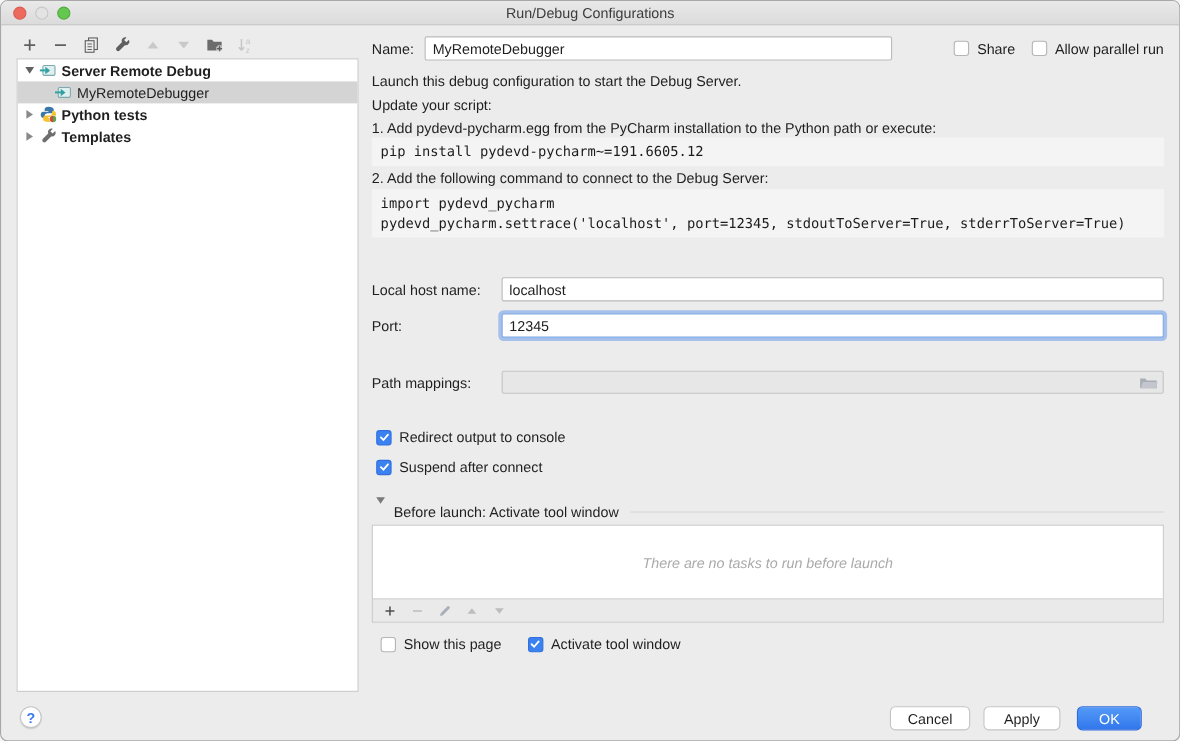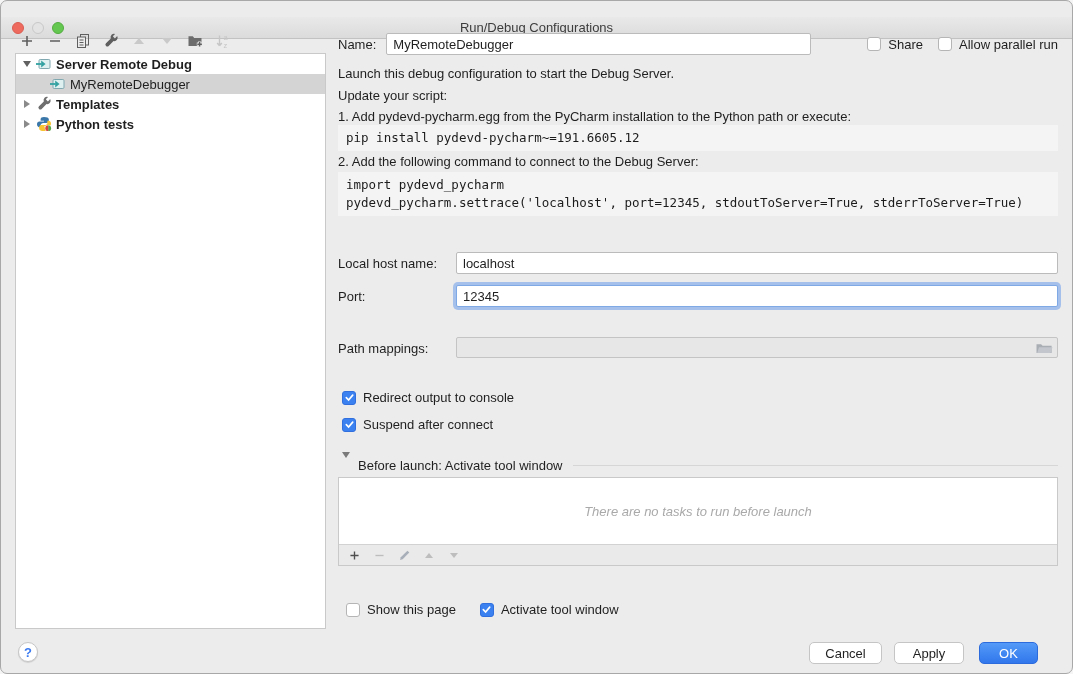--- a/index.html
+++ b/index.html
@@ -4,21 +4,21 @@
 <style>
   * { box-sizing: border-box; margin: 0; padding: 0; }
   body { margin: 0; background: #f5f5f5; font-family: "Liberation Sans", sans-serif; }
   .window {
     position: relative; width: 1073px; height: 674px;
     background: #ECECEC; border: 1px solid #A8A8A8; border-radius: 7px;
     overflow: hidden; font-size: 13px; color: #1f1f1f;
   }
   
   .titlebar {
-    position: absolute; top: 16px; left: 0; right: 0; height: 22px;
+    position: absolute; top: 0; left: 0; right: 0; height: 22px;
     background: linear-gradient(#E9E9E9, #DBDBDB);
     border-bottom: 1px solid #C2C2C2;
   }
   .titlebar .title {
     text-align: center; line-height: 21px; font-size: 13px; color: #3C3C3C;
   }
   .tl { position: absolute; top: 5px; width: 12px; height: 12px; border-radius: 50%; }
   .tl.red   { left: 11px; background: #EE6A5F; border: 1px solid #D95D52; }
   .tl.gray  { left: 31px; background: #E3E3E3; border: 1px solid #C8C8C8; }
   .tl.green { left: 51px; background: #64C850; border: 1px solid #54AC40; }
@@ -91,21 +91,21 @@
   .task-area { height: 66px; background: #fff; display: flex; align-items: center; justify-content: center; font-style: italic; }
   .task-empty { color: #A9A9A9; font-size: 13px; }
   .task-toolbar {
     height: 21px; background: #EAEAEA; border-top: 1px solid #D2D2D2;
     display: flex; align-items: center; padding-left: 8px; gap: 11px;
   }
   .task-toolbar .tbi { width: 14px; height: 14px; }
   .task-toolbar .tbi svg { width: 13px; height: 13px; }
   .tri-up-sm { width: 0; height: 0; border-left: 4.5px solid transparent; border-right: 4.5px solid transparent; border-bottom: 5.5px solid #BDBDBD; }
   .tri-dn-sm { width: 0; height: 0; border-left: 4.5px solid transparent; border-right: 4.5px solid transparent; border-top: 5.5px solid #BDBDBD; }
-  .bottom-cbs { position: absolute; top: 577px; left: 8px; display: flex; align-items: center; margin-top: 24px; }
+  .bottom-cbs { position: absolute; top: 577px; left: 8px; display: flex; align-items: center; }
   
   .help-btn {
     position: absolute; left: 17px; top: 641px; width: 20px; height: 20px;
     background: #fff; border: 1px solid #C6C6C6; border-radius: 50%;
     box-shadow: 0 1px 1px rgba(0,0,0,0.12);
     color: #3B7AF0; font-weight: bold; font-size: 13px;
     display: flex; align-items: center; justify-content: center;
   }
   .btn {
     position: absolute; top: 641px; height: 22px; border-radius: 5px;
@@ -201,39 +201,39 @@
           </svg>
       </span>
       <span class="lbl">MyRemoteDebugger</span>
     </div>
     <div class="tree-row">
       <span class="twisty">
           <span class="tw-right"></span>
         </span>
       <span class="node-icon">
         <svg viewBox="0 0 16 16">
-            <path d="M14.2 3.1 11.9 5.4 9.8 3.3l2.3-2.3a3.4 3.4 0 0 0-4.3 4.4L3 10.2a1.9 1.9 0 1 0 2.7 2.7l4.8-4.8a3.4 3.4 0 0 0 3.7-5z" fill="#6E6E6E"></path>
-          </svg>
-      </span>
-      <span class="lbl bold">Templates</span>
-    </div>
-    <div class="tree-row">
-      <span class="twisty">
-          <span class="tw-right"></span>
-        </span>
-      <span class="node-icon">
-        <svg viewBox="0 0 16 16">
           <path d="M8 1C5.9 1 4.6 1.9 4.6 3.3v1.5H8v.8H3.4C2 5.6 1 6.7 1 8.3c0 1.6 1 2.9 2.4 2.9h1.2V9.3c0-1.3 1.2-2.4 2.7-2.4h3.2c1.3 0 2.3-1 2.3-2.2V3.3C12.8 1.9 10.9 1 8 1z" fill="#3B77A8"></path>
           <path d="M8 15c2.1 0 3.4-.9 3.4-2.3v-1.5H8v-.8h4.6c1.4 0 2.4-1.1 2.4-2.7 0-1.6-1-2.9-2.4-2.9h-1.2v1.9c0 1.3-1.2 2.4-2.7 2.4H5.5c-1.3 0-2.3 1-2.3 2.2v1.4C3.2 14.1 5.1 15 8 15z" fill="#F7C331"></path>
           <circle cx="12.2" cy="12.2" r="3.3" fill="#fff"></circle>
           <path d="M12.2 9.3a2.9 2.9 0 0 1 0 5.8z" fill="#57A64A"></path>
           <path d="M12.2 9.3a2.9 2.9 0 0 0 0 5.8z" fill="#D64541"></path>
         </svg>
       </span>
       <span class="lbl bold">Python tests</span>
+    </div>
+    <div class="tree-row">
+      <span class="twisty">
+          <span class="tw-right"></span>
+        </span>
+      <span class="node-icon">
+        <svg viewBox="0 0 16 16">
+            <path d="M14.2 3.1 11.9 5.4 9.8 3.3l2.3-2.3a3.4 3.4 0 0 0-4.3 4.4L3 10.2a1.9 1.9 0 1 0 2.7 2.7l4.8-4.8a3.4 3.4 0 0 0 3.7-5z" fill="#6E6E6E"></path>
+          </svg>
+      </span>
+      <span class="lbl bold">Templates</span>
     </div>
   </div>
 
   <div class="rp">
 
     <div class="row-name">
       <span class="fld-label">Name:</span>
       <input class="txt name-input" type="text" value="MyRemoteDebugger" style="">
       <span class="cbwrap" style="margin-left:56px">
         <span class="cb"></span>

